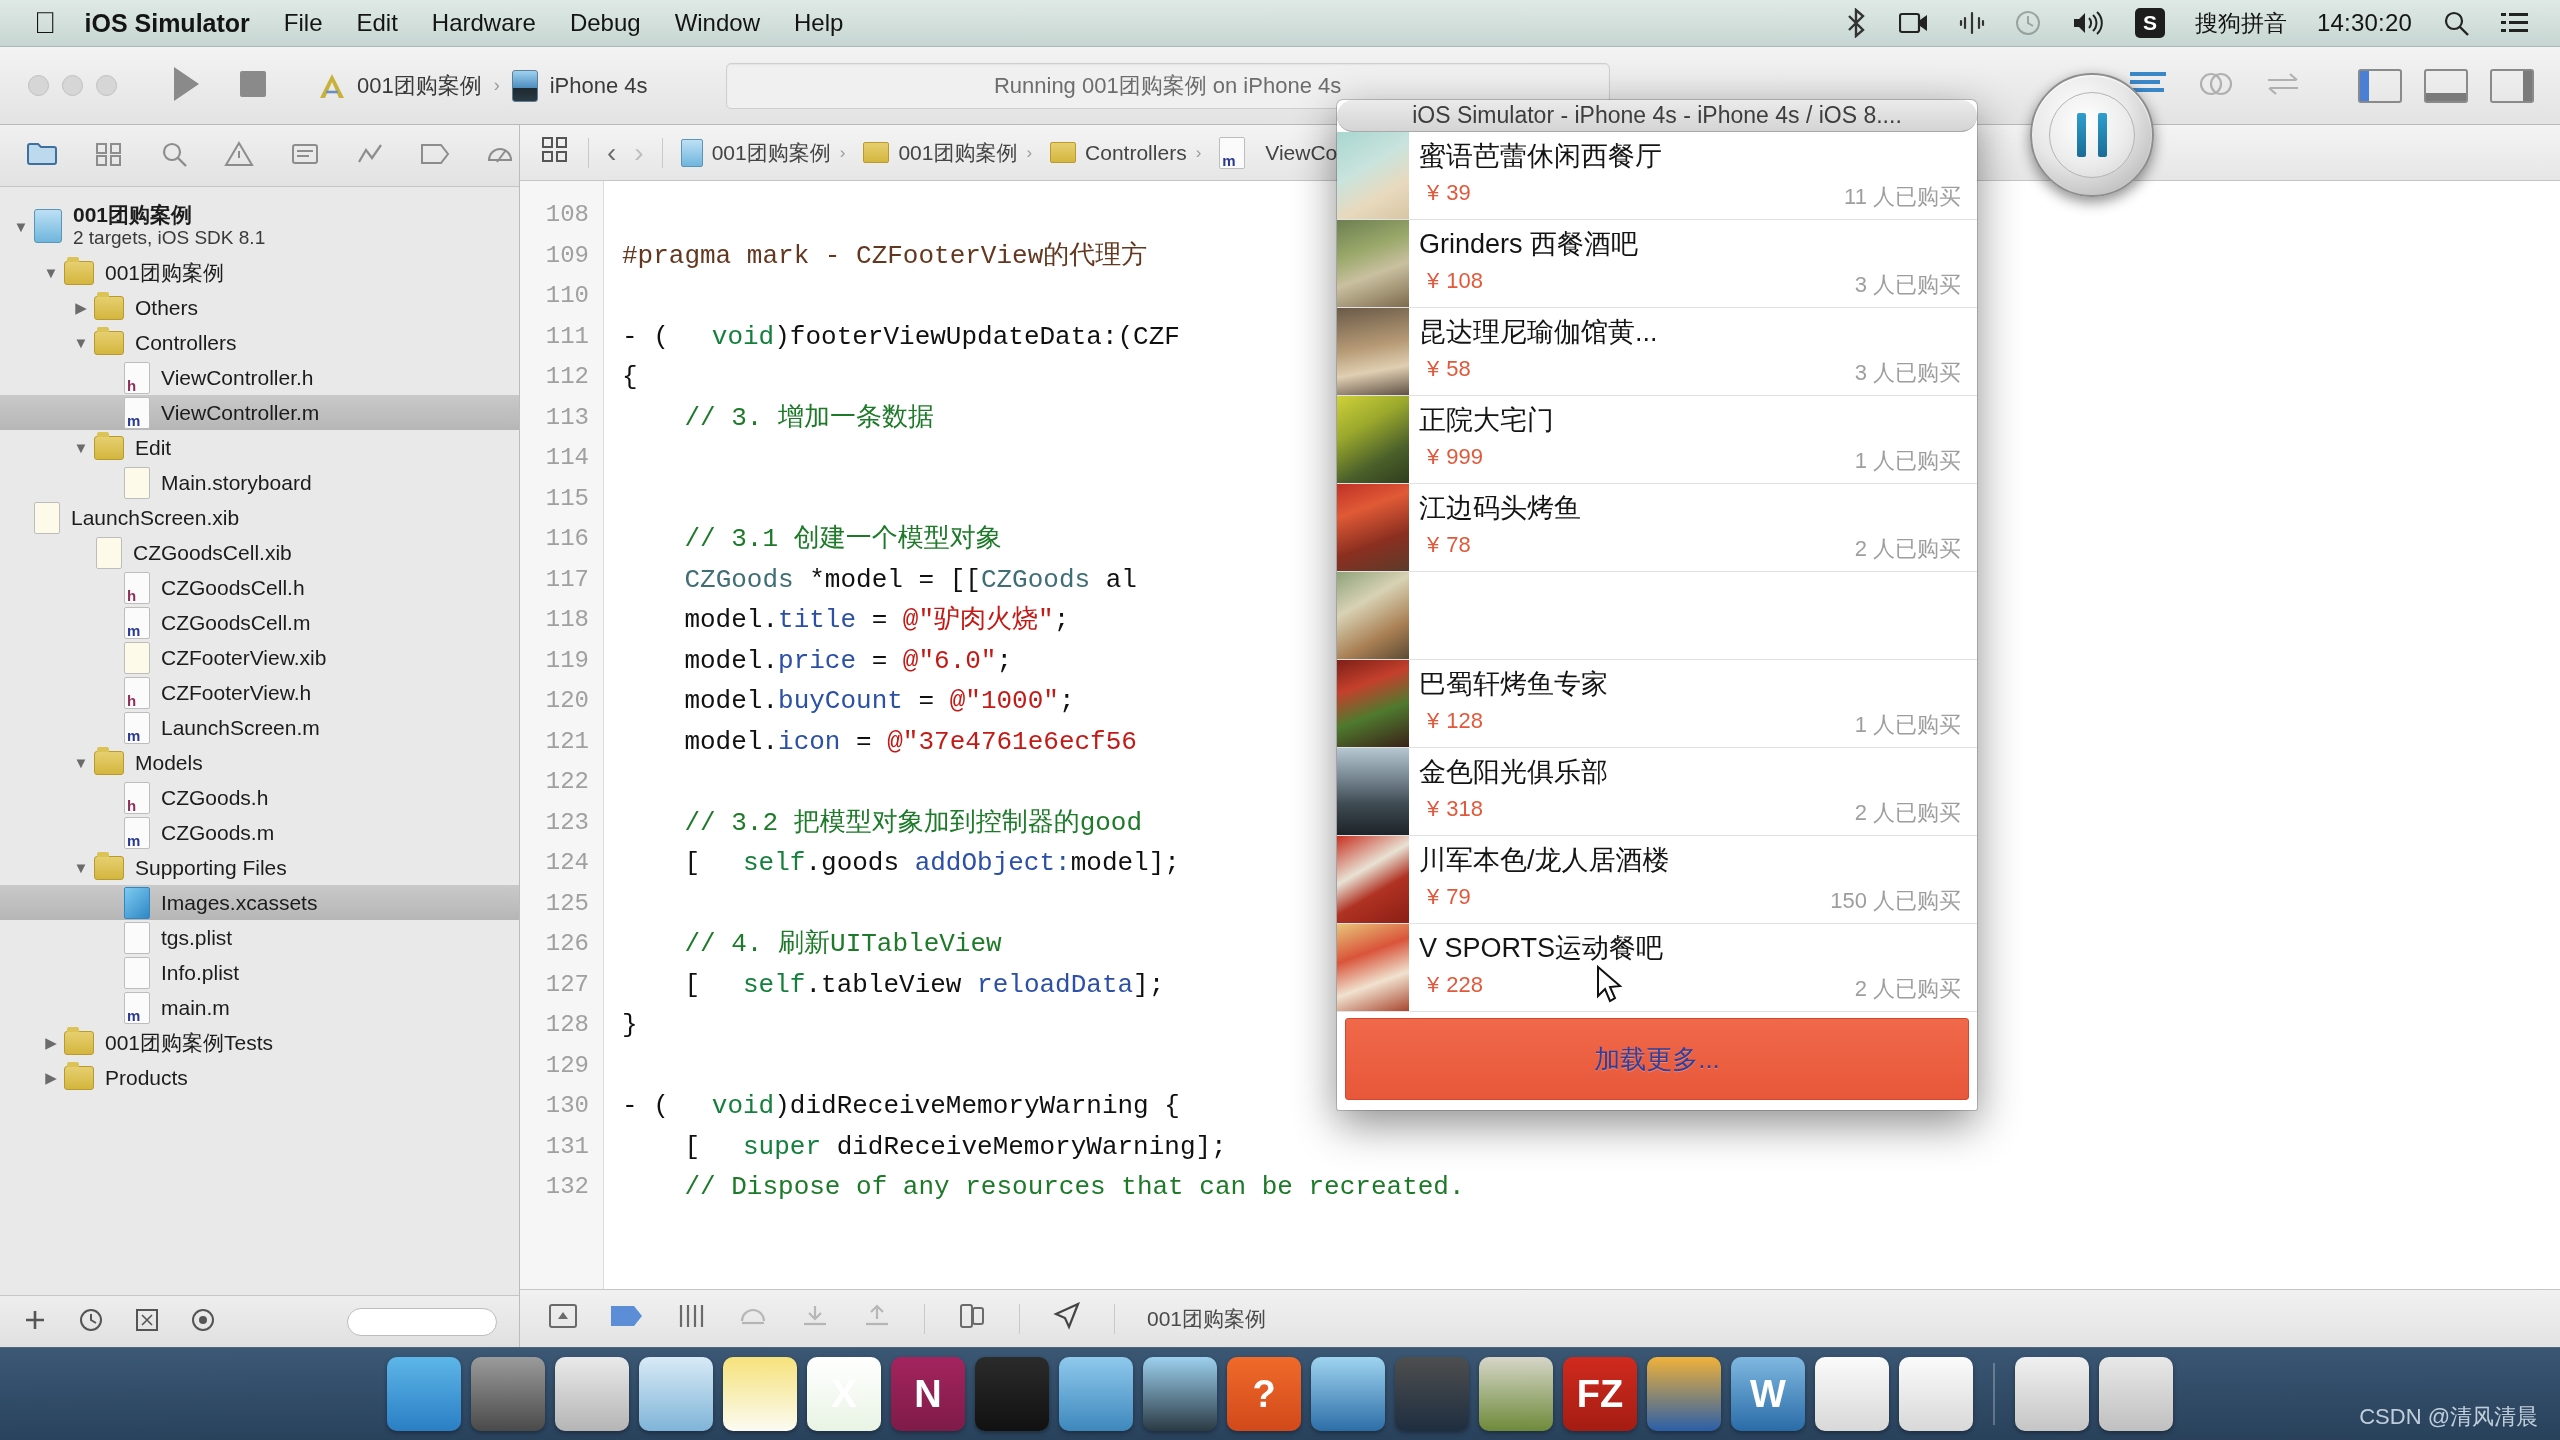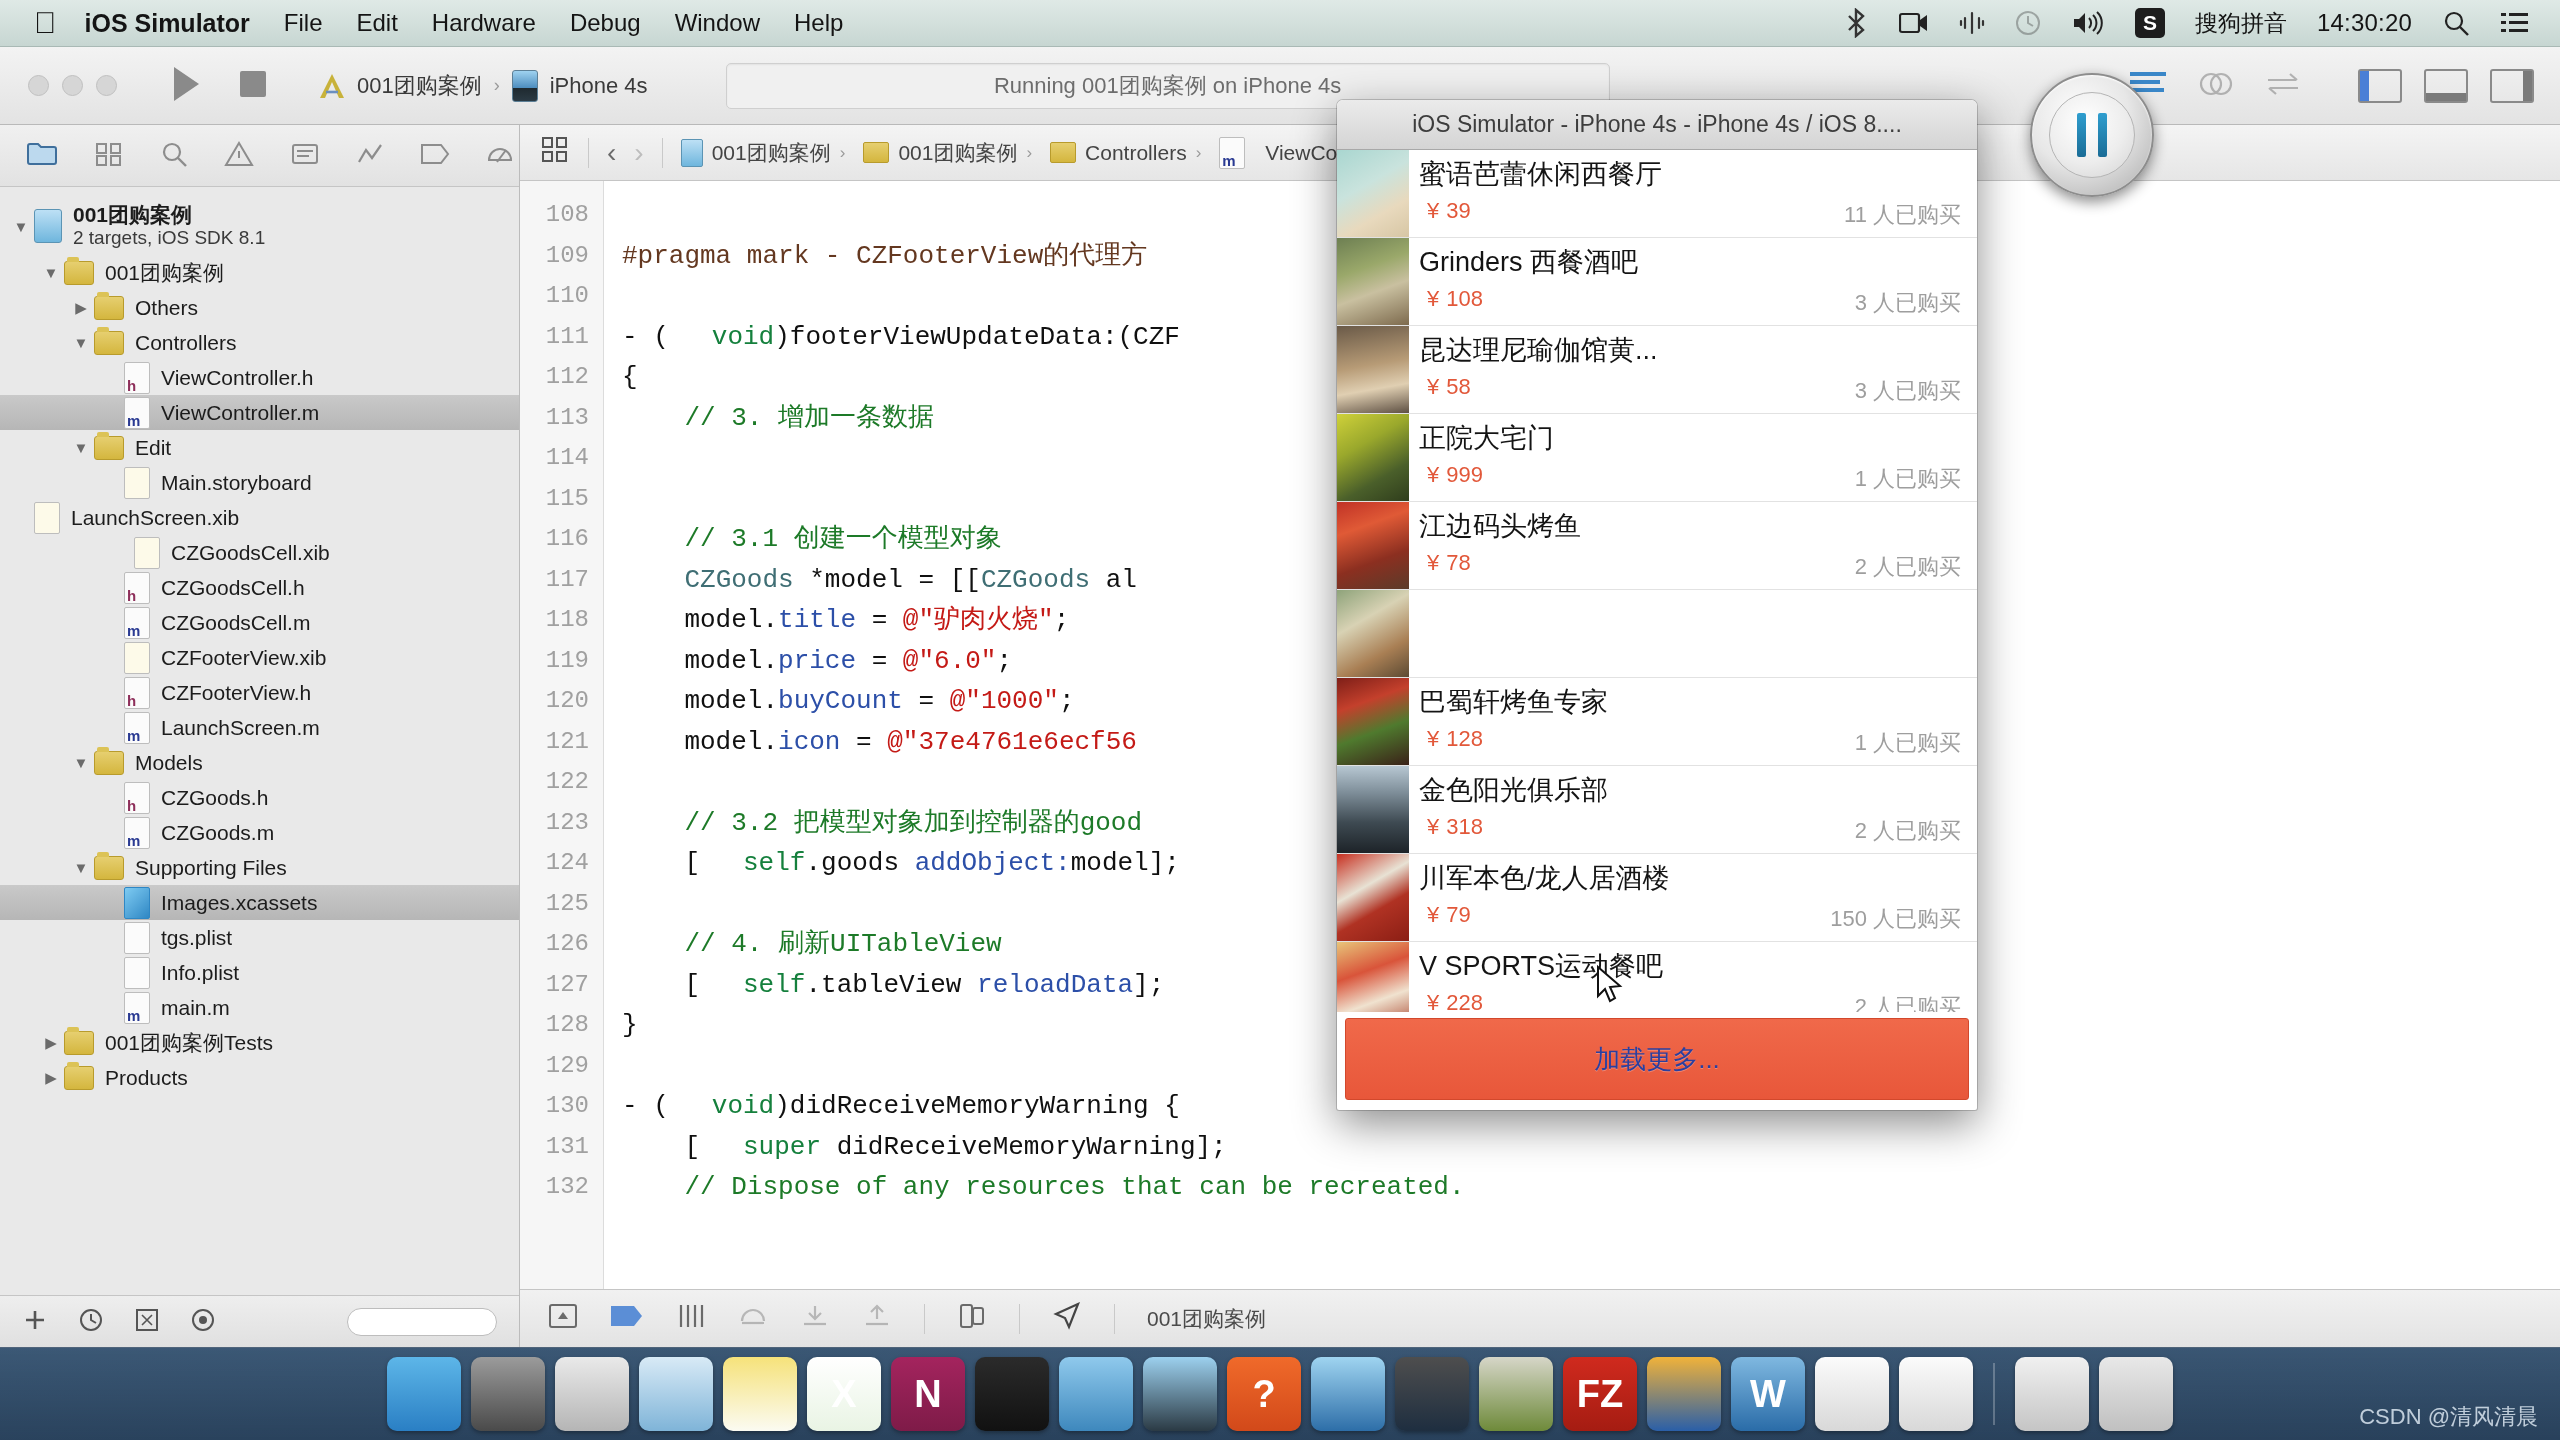--- a/index.html
+++ b/index.html
@@ -214,25 +214,25 @@
 
   
   #sim {
     position: absolute; left: 1337px; top: 100px; width: 640px; height: 1010px;
     z-index: 50;
     box-shadow: 0 14px 44px rgba(0,0,0,.45), 0 0 0 1px rgba(0,0,0,.18);
     background: #fff; border-radius: 6px 6px 2px 2px; overflow: hidden;
     display: flex; flex-direction: column;
   }
   #sim-title {
-    height: 50px; flex: none;
+    height: 32px; flex: none;
     background: linear-gradient(to bottom,#ebebeb,#d4d4d4);
     border-bottom: 1px solid #a8a8a8;
     display: flex; align-items: center; justify-content: center;
-    font-size: 23px; color: #3d3d3d; white-space: nowrap; overflow: hidden;
+    font-size: 23px; color: #3d3d3d; white-space: nowrap; overflow: hidden; border-radius: 19px;
   }
   #sim-screen { flex: 1; background: #fff; overflow: hidden; position: relative; display: flex; flex-direction: column; }
   .cell {
     height: 88px; flex: none; display: flex; align-items: stretch;
     border-bottom: 1px solid #e2e2e2; position: relative;
   }
   .cell .thumb { width: 72px; flex: none; }
   .cell .body { flex: 1; position: relative; padding-left: 18px; }
   .cell .title {
     position: absolute; left: 10px; top: 6px; font-size: 27px; color: #141414; white-space: nowrap;
@@ -529,21 +529,21 @@
           <div class="row" style="padding-left: 98px;">
             <span class="tw none"></span>
             <span class="fileicon sb"></span>
             <span class="name">Main.storyboard</span>
           </div>
           <div class="row" style="">
             <span class="tw none"></span>
             <span class="fileicon xib"></span>
             <span class="name">LaunchScreen.xib</span>
           </div>
-          <div class="row" style="padding-left: 108px;">
+          <div class="row" style="padding-left: 70px;">
             <span class="tw none"></span>
             <span class="fileicon xib"></span>
             <span class="name">CZGoodsCell.xib</span>
           </div>
           <div class="row" style="padding-left: 98px;">
             <span class="tw none"></span>
             <span class="fileicon h">h</span>
             <span class="name">CZGoodsCell.h</span>
           </div>
           <div class="row" style="padding-left: 98px;">

